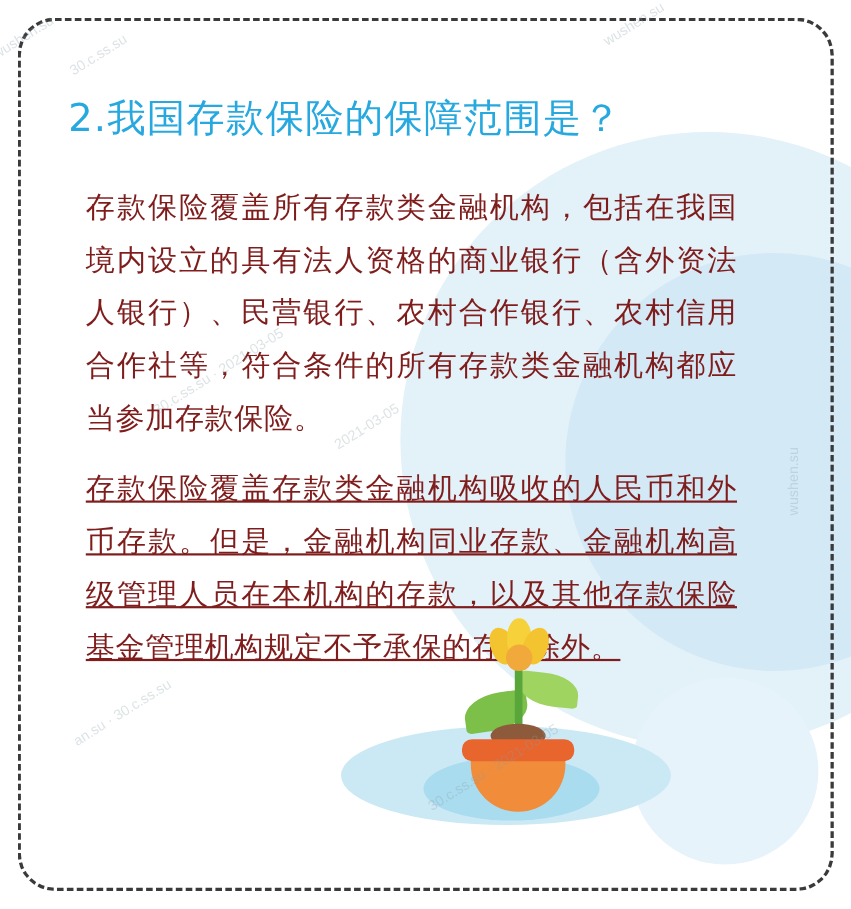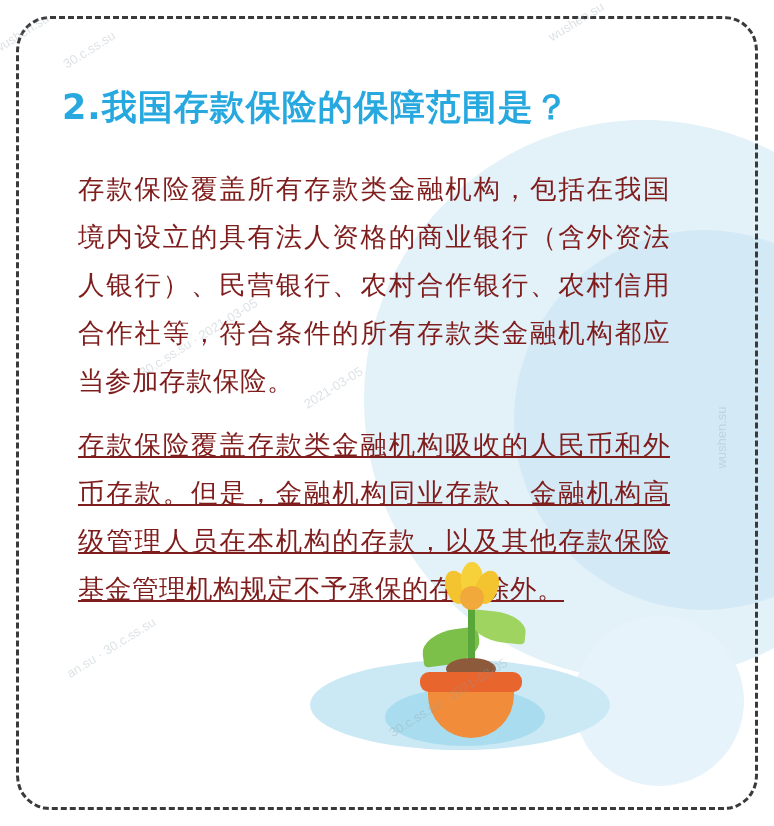--- a/index.html
+++ b/index.html
@@ -67,21 +67,21 @@
   .content {
     position: absolute;
     left: 62px;
     top: 84px;
     width: 624px;
   }
 
   .title {
     color: #27a9e0;
     font-size: 35px;
-    font-weight: bold;
+    font-weight: normal;
     letter-spacing: 1px;
     margin: 0 0 34px 0;
     white-space: nowrap;
     font-family: "DejaVu Sans", "Liberation Sans", sans-serif;
   }
 
   .para {
     color: #7f1d1d;
     font-size: 26.5px;
     line-height: 48px;

